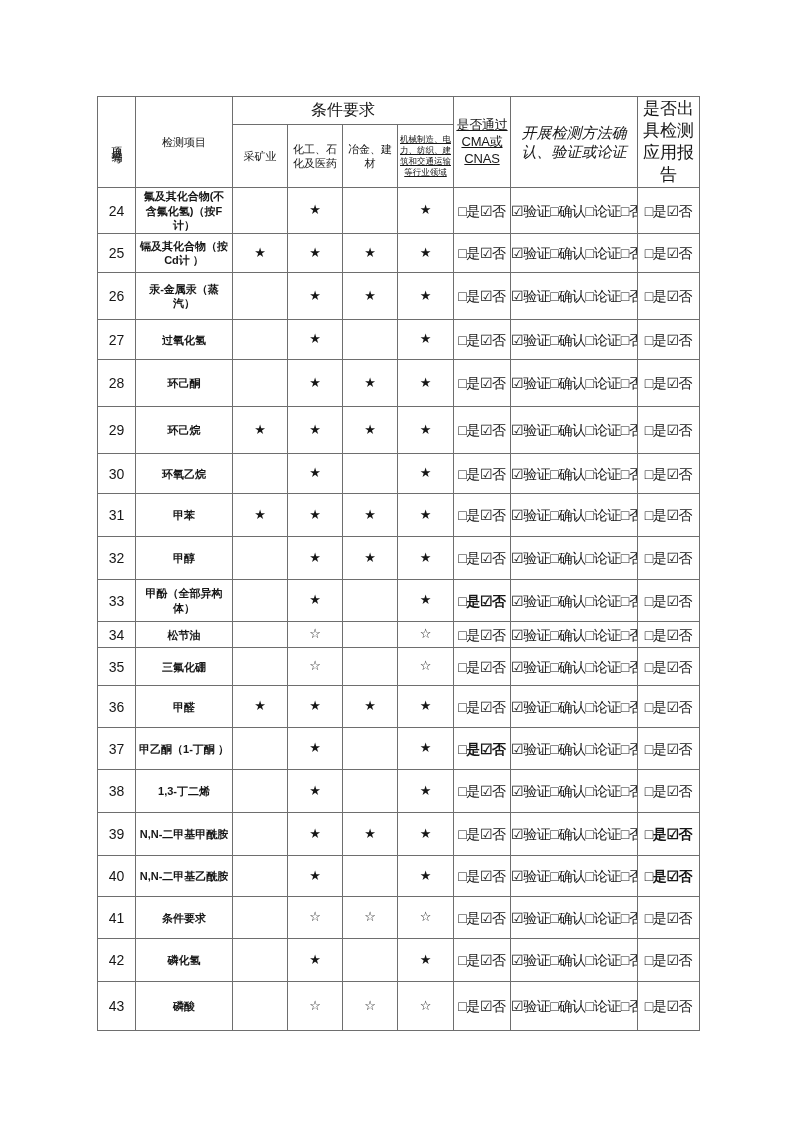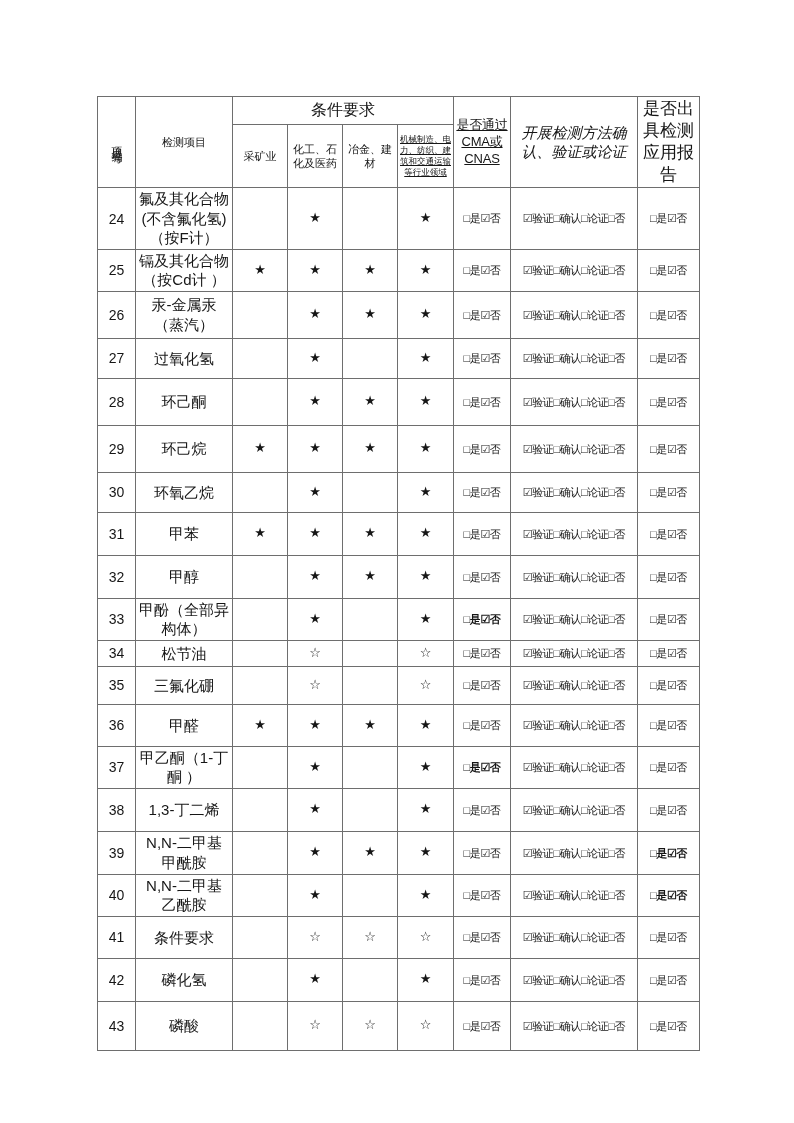--- a/index.html
+++ b/index.html
@@ -41,24 +41,24 @@
     text-orientation: upright;
     font-size: 11px;
     letter-spacing: 2px;
     line-height: 1;
   }
   th.cma-h { font-size: 13px; letter-spacing: -0.2px; padding: 1px; text-decoration: underline; }
   th.machinery-h { font-size: 8.5px; line-height: 1.3; padding: 1px; text-decoration: underline; }
   th.method-h { font-size: 15px; font-style: italic; }
   th.report-h { font-size: 17px; }
   td.cell-no { font-size: 14px; }
-  td.cell-name { font-size: 15px; padding: 1px 3px; }
+  td.cell-name { font-size: 11px; padding: 1px 3px; font-weight: bold; }
   td.cell-star { font-size: 13px; }
   td.cell-check {
-    font-size: 11px;
+    font-size: 14px;
     white-space: nowrap;
     padding: 0;
     letter-spacing: -0.4px;
   }
   td.cell-check.bold { font-weight: bold; }
 </style>
 </head>
 <body>
 
 <div class="page">

